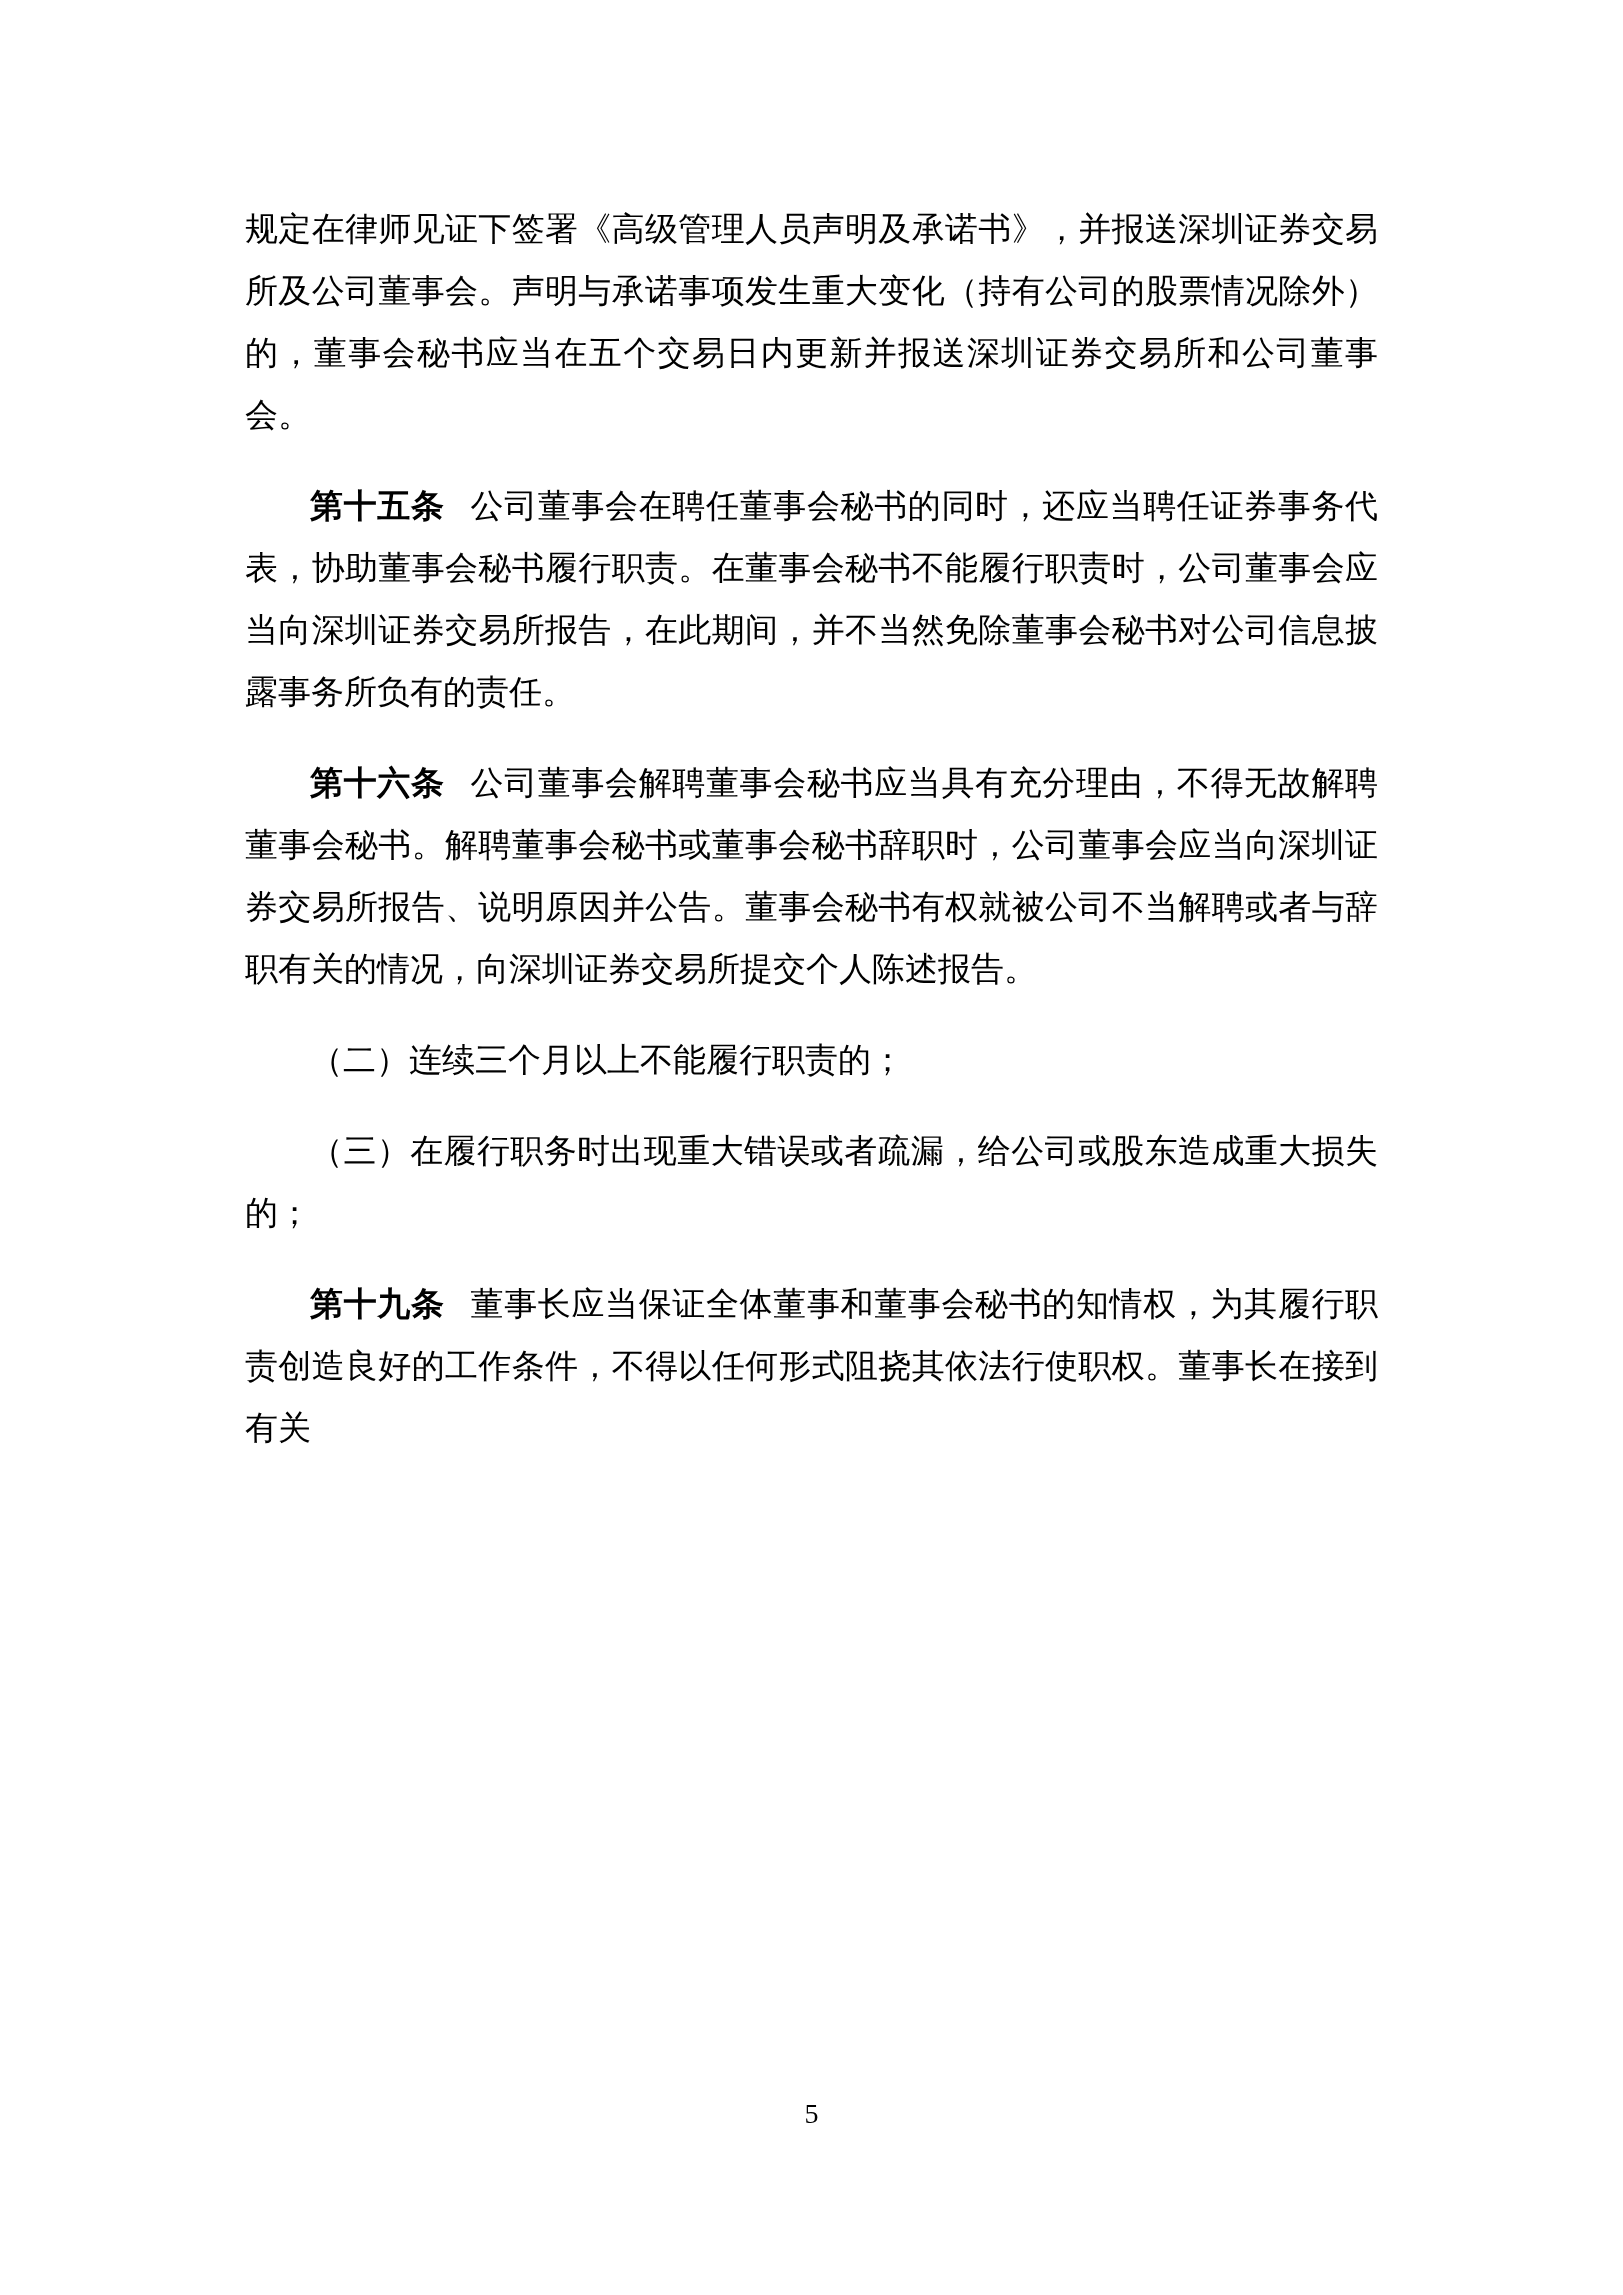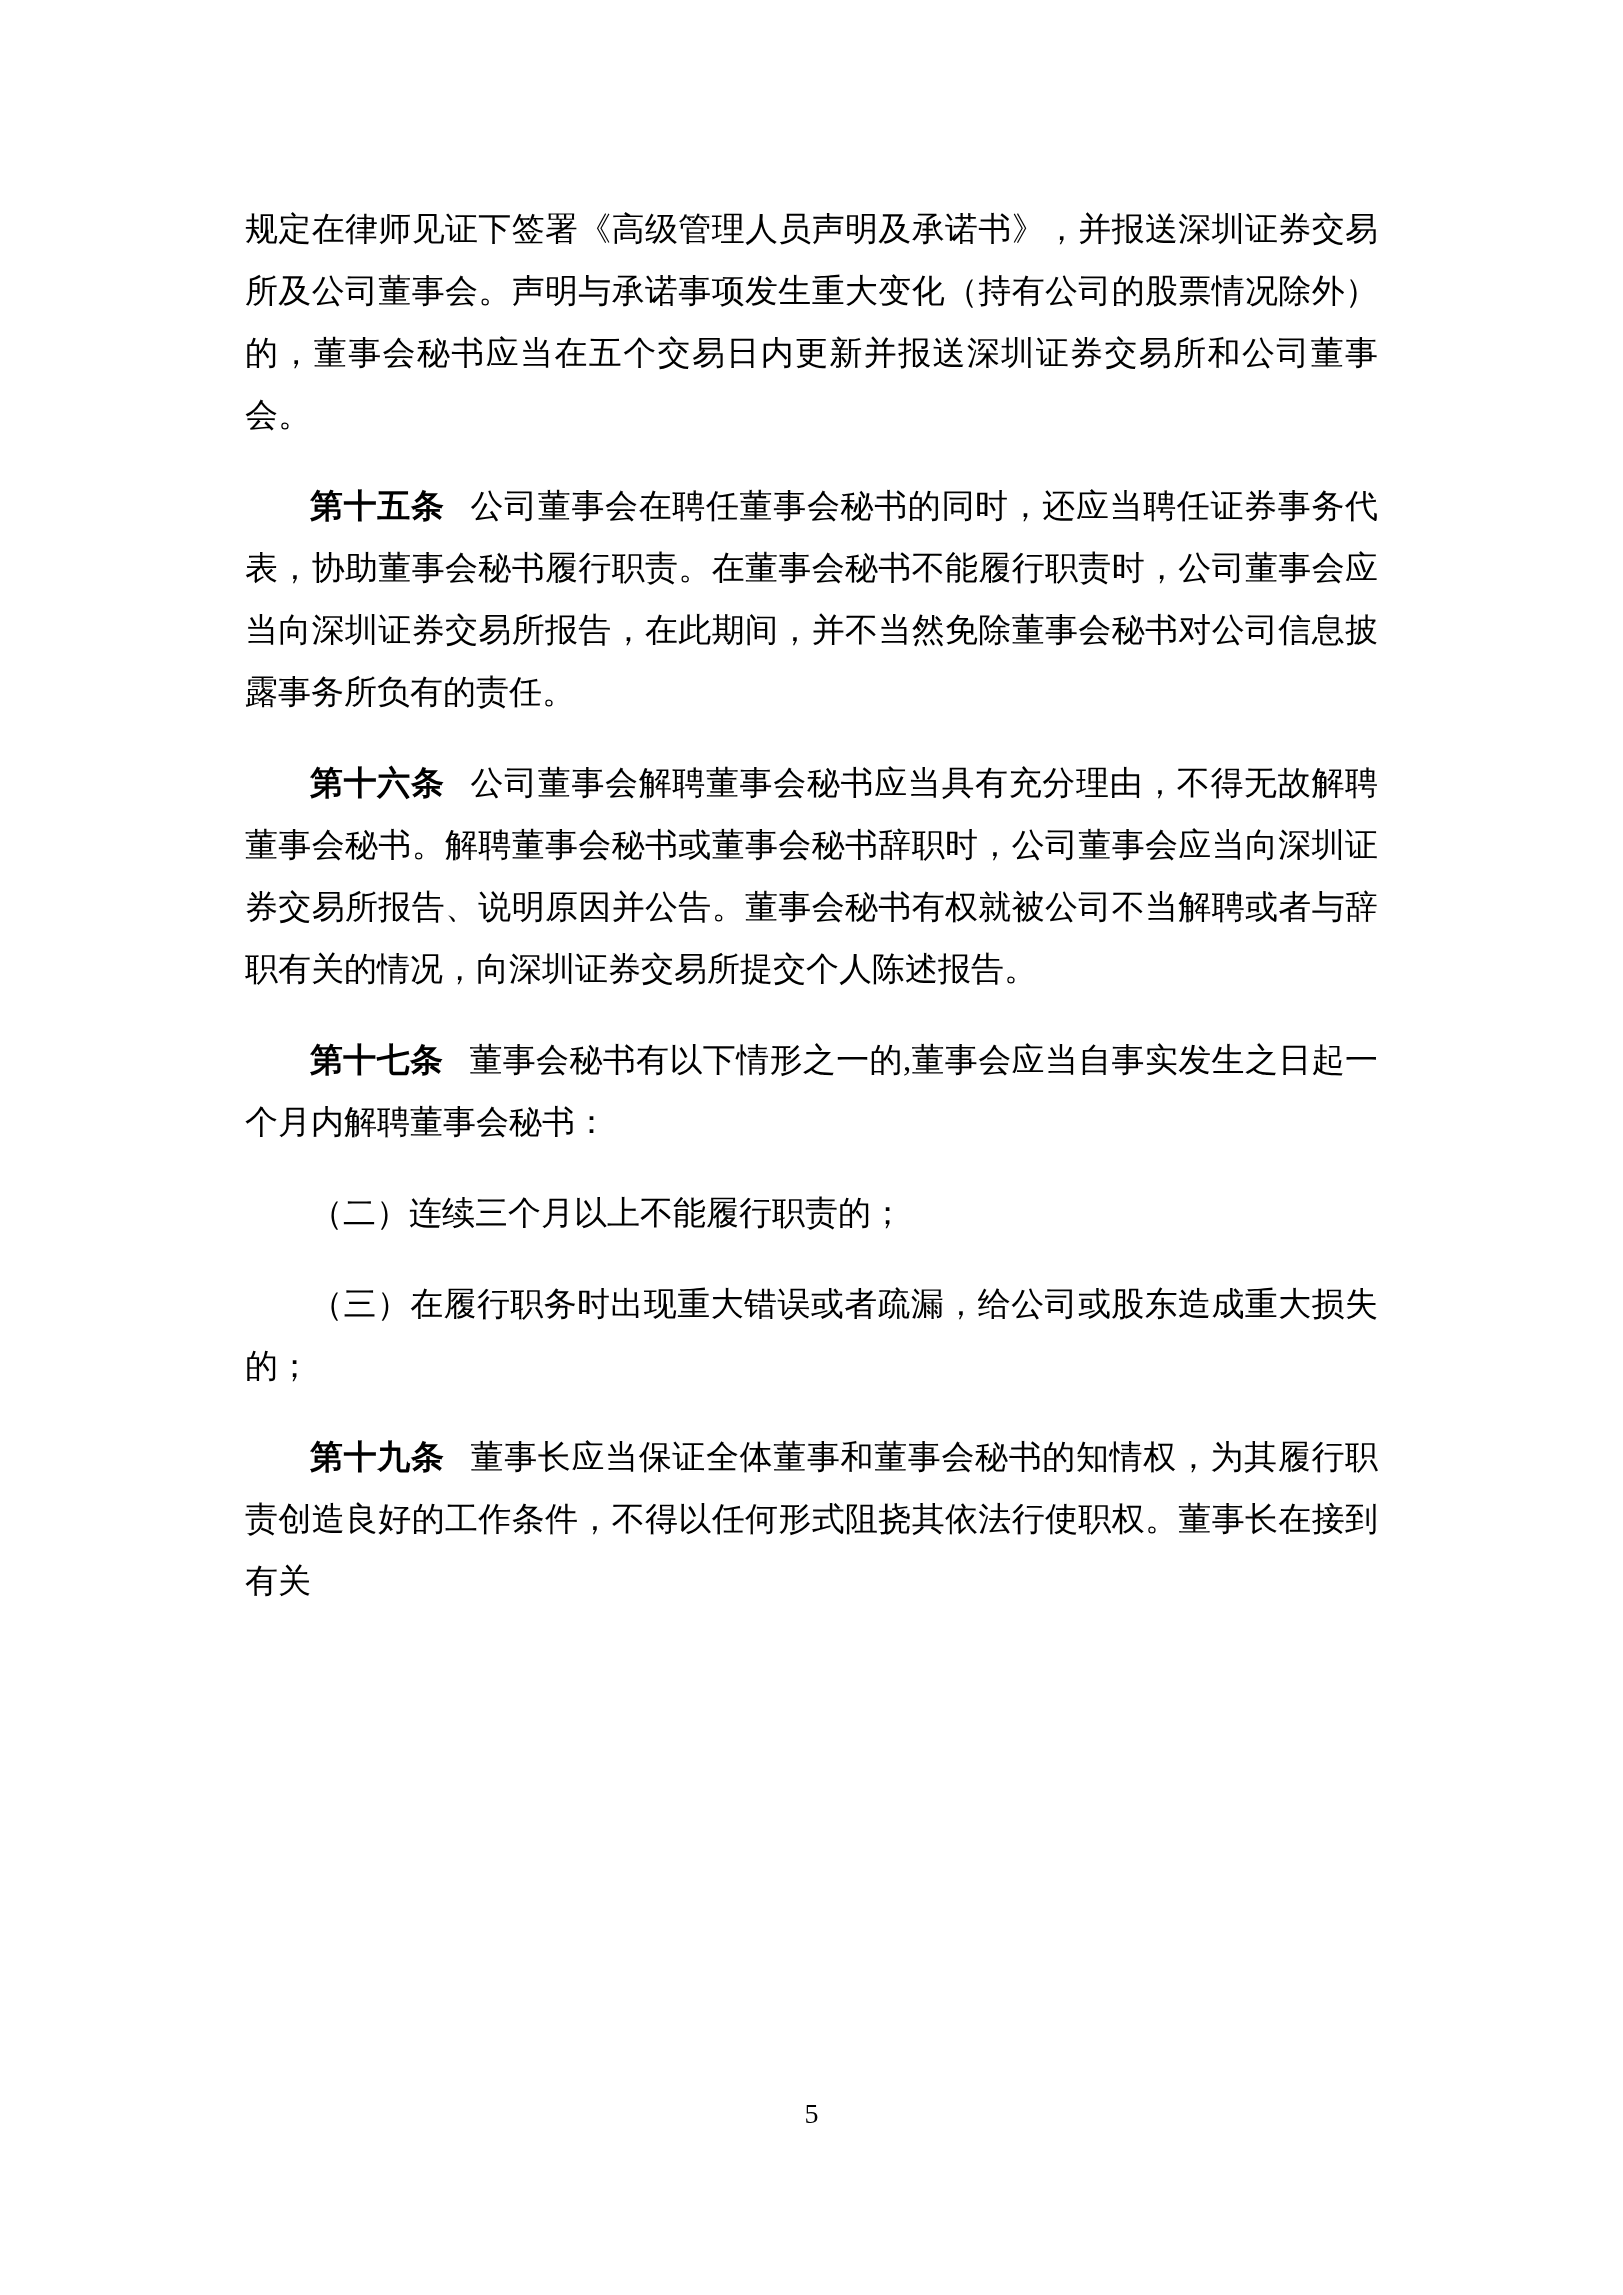--- a/index.html
+++ b/index.html
@@ -47,21 +47,20 @@
 <body>
 
 <div class="page-body">
 
   <p class="para no-indent"><span>规定在律师见证下签署《高级管理人员声明及承诺书》，并报送深圳证券交易所及公司董事会。声明与承诺事项发生重大变化（持有公司的股票情况除外）的，董事会秘书应当在五个交易日内更新并报送深圳证券交易所和公司董事会。</span></p>
 
   <p class="para"><b class="art-label">第十五条</b><span>公司董事会在聘任董事会秘书的同时，还应当聘任证券事务代表，协助董事会秘书履行职责。在董事会秘书不能履行职责时，公司董事会应当向深圳证券交易所报告，在此期间，并不当然免除董事会秘书对公司信息披露事务所负有的责任。</span></p>
 
   <p class="para"><b class="art-label">第十六条</b><span>公司董事会解聘董事会秘书应当具有充分理由，不得无故解聘董事会秘书。解聘董事会秘书或董事会秘书辞职时，公司董事会应当向深圳证券交易所报告、说明原因并公告。董事会秘书有权就被公司不当解聘或者与辞职有关的情况，向深圳证券交易所提交个人陈述报告。</span></p>
 
-  <p class="para"><b class="art-label">第十七条</b><span>董事会秘书有以下情形之一的,董事会应当自事实发生之日起一个月内解聘董事会秘书：</span></p>
 
 
   <p class="para"><span>（二）连续三个月以上不能履行职责的；</span></p>
 
   <p class="para"><span>（三）在履行职务时出现重大错误或者疏漏，给公司或股东造成重大损失的；</span></p>
 
 
 
   <p class="para"><b class="art-label">第十九条</b><span>董事长应当保证全体董事和董事会秘书的知情权，为其履行职责创造良好的工作条件，不得以任何形式阻挠其依法行使职权。董事长在接到有关</span></p>
 

